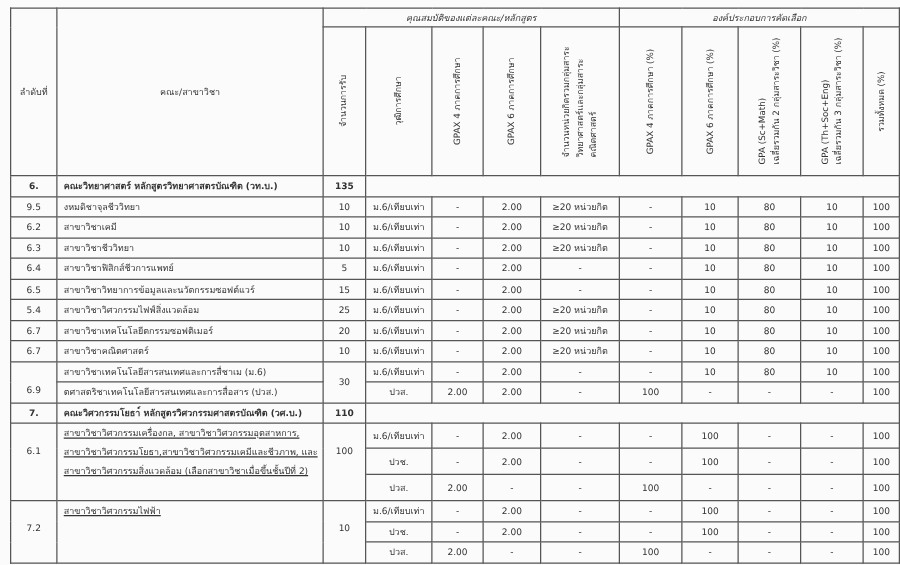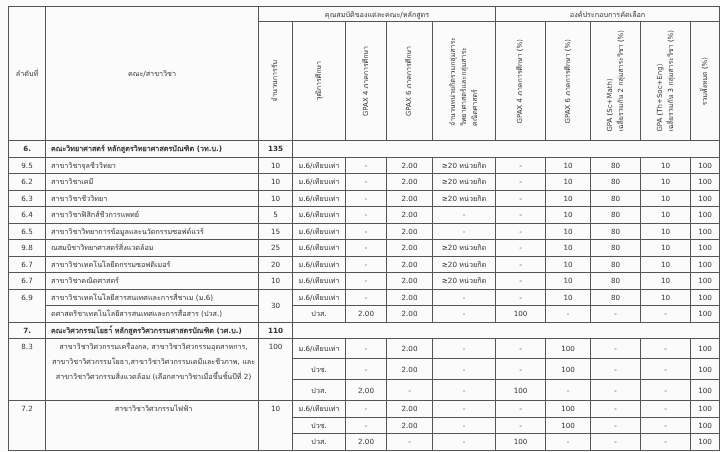--- a/index.html
+++ b/index.html
@@ -1,27 +1,27 @@
 <!DOCTYPE html>
 <html><head>
 <meta charset="utf-8">
 <style>
   html, body { margin:0; padding:0; background:#ffffff; }
   body { width:720px; height:452px; overflow:hidden; font-family:"DejaVu Sans", sans-serif; color:#333; }
   .page { position:relative; width:720px; height:452px; background:#fbfbfb; }
   table { position:absolute; left:8px; top:6px; border-collapse:collapse; table-layout:fixed; width:711px; font-size:7.2px; }
   td, th { border:1px solid #555; padding:0 2px; text-align:center; vertical-align:middle; font-weight:normal; white-space:nowrap; overflow:hidden; }
-  th.group { height:14px; font-size:7.2px; }
+  th.group { height:14px; font-size:7.2px;font-style:italic; }
   th.rot { height:118px; padding:0; }
   th.rot > div { writing-mode:vertical-rl; transform:rotate(180deg); margin:0 auto; text-align:left; line-height:11px; white-space:pre-line; font-size:7px; }
   td.name { text-align:left; padding-left:5px;margin-top:14px; }
   tr.r { height:16.5px; }
   tr.sec td { font-weight:bold; }
-  td.top { vertical-align:top; padding-top:3px; }
-  td.multi { white-space:normal; line-height:15px; vertical-align:top; text-align:center; padding-left:5px; }
+  td.top { vertical-align:top; padding-top:17px; }
+  td.multi { white-space:normal; line-height:15px; vertical-align:top; text-align:left; padding-left:5px;text-decoration:underline; }
 </style>
 </head>
 <body>
 
 <div class="page">
 <table>
   <colgroup>
     <col style="width:37px">
         <col style="width:213px">
         <col style="width:34px">
@@ -82,21 +82,21 @@
   <tbody>
 
     <tr class="r sec">
       <td>6.</td>
       <td class="name">คณะวิทยาศาสตร์ หลักสูตรวิทยาศาสตรบัณฑิต (วท.บ.)</td>
       <td>135</td>
       <td colspan="9"></td>
     </tr>
     <tr class="r">
       <td>9.5</td>
-          <td class="name">สาขาวิชาจุลชีววิทยา</td>
+          <td class="name">งหมดิชาจุลชีววิทยา</td>
           <td>10</td>
           <td>ม.6/เทียบเท่า</td>
           <td>-</td>
           <td>2.00</td>
           <td>≥20 หน่วยกิต</td>
           <td>-</td>
           <td>10</td>
           <td>80</td>
           <td>10</td>
           <td>100</td>
@@ -151,22 +151,22 @@
           <td>-</td>
           <td>2.00</td>
           <td>-</td>
           <td>-</td>
           <td>10</td>
           <td>80</td>
           <td>10</td>
           <td>100</td>
     </tr>
     <tr class="r">
-      <td>9.8</td>
-          <td class="name">ณสมบิชาวิทยาศาสตร์สิ่งแวดล้อม</td>
+      <td>5.4</td>
+          <td class="name">สาขาวิชาวิศวกรรมไฟฟ์สิ่งแวดล้อม</td>
           <td>25</td>
           <td>ม.6/เทียบเท่า</td>
           <td>-</td>
           <td>2.00</td>
           <td>≥20 หน่วยกิต</td>
           <td>-</td>
           <td>10</td>
           <td>80</td>
           <td>10</td>
           <td>100</td>
@@ -228,21 +228,21 @@
     </tr>
 
     <tr class="r sec">
       <td>7.</td>
       <td class="name">คณะวิศวกรรมโยธา์ หลักสูตรวิศวกรรมศาสตรบัณฑิต (วศ.บ.)</td>
       <td>110</td>
       <td colspan="9"></td>
     </tr>
 
     <tr style="height:20px">
-      <td rowspan="3" class="top">8.3</td>
+      <td rowspan="3" class="top">6.1</td>
       <td rowspan="3" class="multi">สาขาวิชาวิศวกรรมเครื่องกล, สาขาวิชาวิศวกรรมอุตสาหการ, สาขาวิชาวิศวกรรมโยธา,สาขาวิชาวิศวกรรมเคมีและชีวภาพ, และสาขาวิชาวิศวกรรมสิ่งแวดล้อม (เลือกสาขาวิชาเมื่อขึ้นชั้นปีที่ 2)</td>
       <td rowspan="3" class="top">100</td>
       <td>ม.6/เทียบเท่า</td>
           <td>-</td>
           <td>2.00</td>
           <td>-</td>
           <td>-</td>
           <td>100</td>
           <td>-</td>
           <td>-</td>

